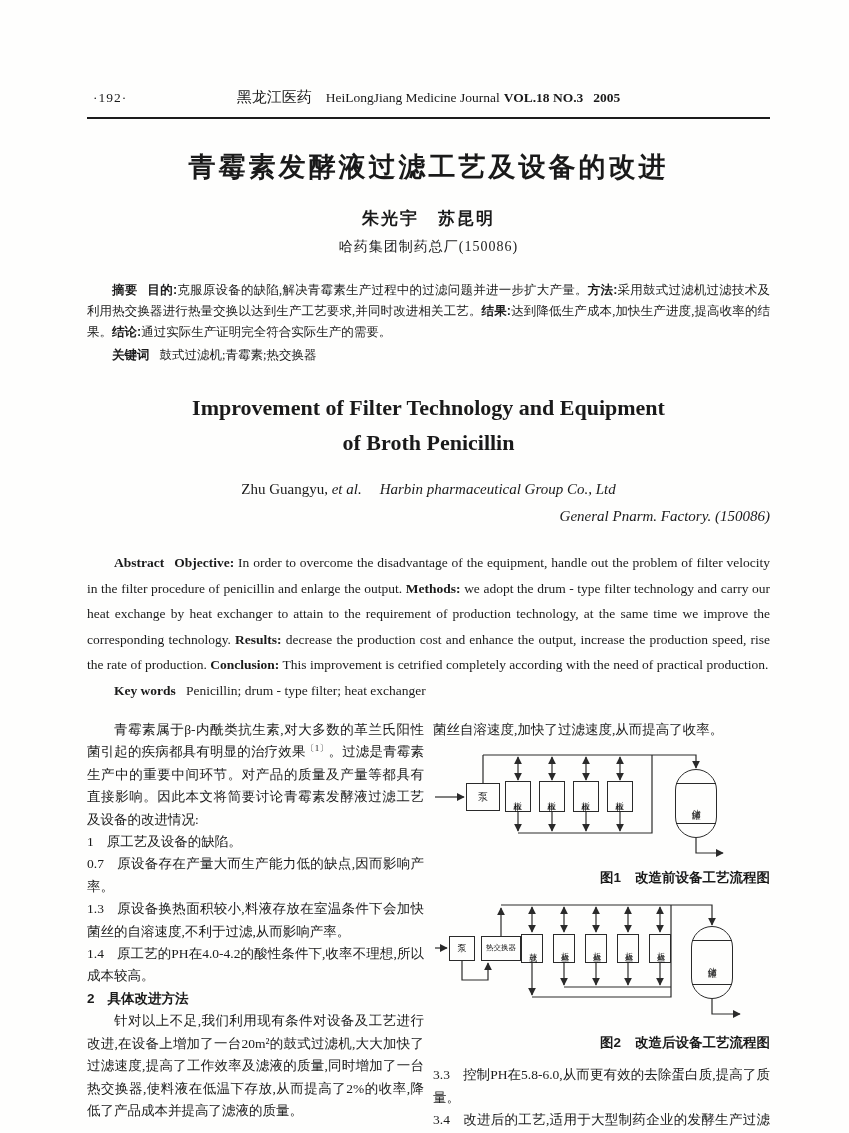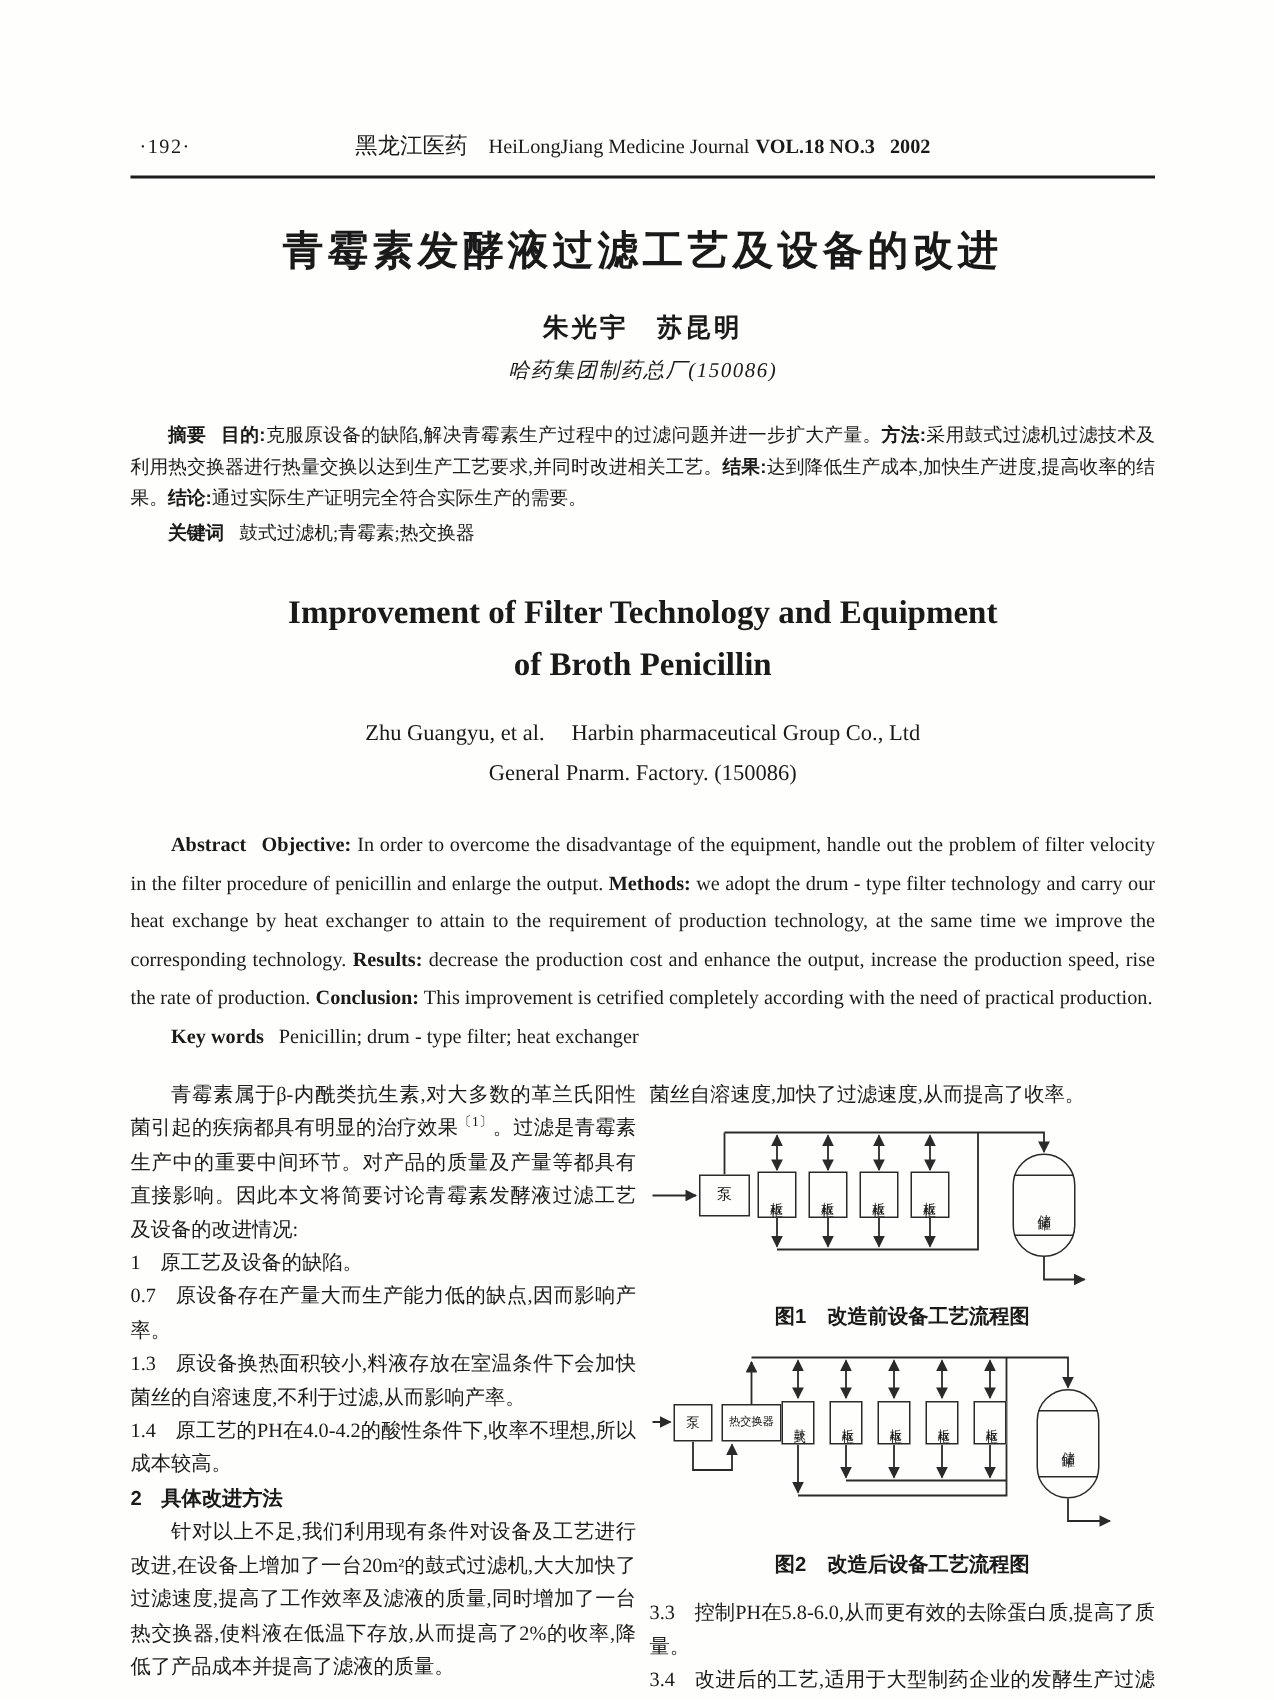--- a/index.html
+++ b/index.html
@@ -20,30 +20,30 @@
   .journal-cn{font-size:15px;font-family:"Liberation Sans","DejaVu Sans",sans-serif;margin-right:14px;}
   .journal-en{font-size:13.5px;}
   .journal-vol{font-weight:bold;margin-left:4px;}
   .journal-year{font-weight:bold;margin-left:10px;}
   .header-rule{border-bottom:2.5px solid #1c1c1c;margin-top:7px;}
   
   .cn-title{margin-top:30px;text-align:center;font-size:27px;font-weight:bold;
     font-family:"Liberation Sans","DejaVu Sans",sans-serif;letter-spacing:3px;}
   .cn-authors{margin-top:22px;text-align:center;font-size:17px;font-weight:bold;
     font-family:"Liberation Sans","DejaVu Sans",sans-serif;letter-spacing:2px;}
-  .cn-affil{margin-top:8px;text-align:center;font-size:14px;letter-spacing:1px;font-style:italic;}
+  .cn-affil{margin-top:8px;text-align:center;font-size:14px;letter-spacing:1px;}
   
   .abs-cn{margin:24px 0 0 0;font-size:12.5px;line-height:21px;text-align:justify;text-indent:2em;}
   .abs-cn .b, .kw-cn .b{font-weight:bold;font-family:"Liberation Sans","DejaVu Sans",sans-serif;}
   .lbl-gap{margin-right:10px;}
   .kw-cn{margin:2px 0 0 0;font-size:12.5px;line-height:21px;text-indent:2em;}
   
   .en-title{margin-top:24px;text-align:center;font-size:22px;font-weight:bold;line-height:35px;}
   .en-authors{margin-top:16px;text-align:center;font-size:15px;line-height:27px;}
-  .ital{}
+  .ital{font-style:italic;text-align:right;}
   .gap-l{margin-left:18px;}
   .abs-en{margin:20px 0 0 0;font-size:13.5px;line-height:25.5px;text-align:justify;text-indent:2em;}
   .abs-en .b, .kw-en .b{font-weight:bold;font-style:normal;}
   .kw-en{margin:0;font-size:13.5px;line-height:25.5px;text-indent:2em;}
   
   .columns{display:flex;gap:9px;margin-top:16px;}
   .col{width:337px;font-size:13.5px;line-height:22.4px;text-align:justify;}
   .col p{margin:0;text-indent:2em;}
   .sec{text-indent:0;}
   .sec .num{margin-right:13px;}
@@ -53,33 +53,33 @@
   .fig{position:relative;width:337px;margin:6px 0 0 0;}
   .fig svg{position:absolute;left:0;top:0;}
   .fbox{position:absolute;box-sizing:border-box;border:1.3px solid #2a2a2a;background:#fefefd;
     display:flex;align-items:center;justify-content:center;
     font-family:"Liberation Sans","DejaVu Sans",sans-serif;color:#111;}
   .vert{writing-mode:vertical-rl;letter-spacing:2px;}
   .tank{position:absolute;box-sizing:border-box;border:1.3px solid #2a2a2a;border-radius:21px;
     background:#fefefd;display:flex;align-items:center;justify-content:center;
     font-family:"Liberation Sans","DejaVu Sans",sans-serif;}
   .tank-line{position:absolute;left:0;width:100%;border-top:1.2px solid #2a2a2a;}
-  .fig-caption{text-align:center;font-size:13.5px;font-weight:bold;
+  .fig-caption{text-align:right;font-size:13.5px;font-weight:bold;
     font-family:"Liberation Sans","DejaVu Sans",sans-serif;margin:4px 0 10px 0;}
   .fig-caption .cap-num{margin-right:14px;}
 </style>
 </head>
 <body>
 
 <div class="page">
 
   <div class="header-row">
     <span class="page-num">·192·</span>
     <div class="journal-line">
-      <span class="journal-cn">黑龙江医药</span><span class="journal-en">HeiLongJiang Medicine Journal</span><span class="journal-en journal-vol">VOL.18 NO.3</span><span class="journal-en journal-year">2002</span>
+      <span class="journal-cn">黑龙江医药</span><span class="journal-en">HeiLongJiang Medicine Journal</span><span class="journal-en journal-vol">VOL.18 NO.3</span><span class="journal-en journal-year">2005</span>
     </div>
   </div>
   <div class="header-rule"></div>
 
   <div class="cn-title">青霉素发酵液过滤工艺及设备的改进</div>
   <div class="cn-authors">朱光宇　苏昆明</div>
   <div class="cn-affil">哈药集团制药总厂(150086)</div>
 
   <p class="abs-cn"><span class="b lbl-gap">摘要</span><span class="b">目的:</span><span>克服原设备的缺陷,解决青霉素生产过程中的过滤问题并进一步扩大产量。</span><span class="b">方法:</span><span>采用鼓式过滤机过滤技术及利用热交换器进行热量交换以达到生产工艺要求,并同时改进相关工艺。</span><span class="b">结果:</span><span>达到降低生产成本,加快生产进度,提高收率的结果。</span><span class="b">结论:</span><span>通过实际生产证明完全符合实际生产的需要。</span></p>
   <p class="kw-cn"><span class="b lbl-gap">关键词</span><span>鼓式过滤机;青霉素;热交换器</span></p>

